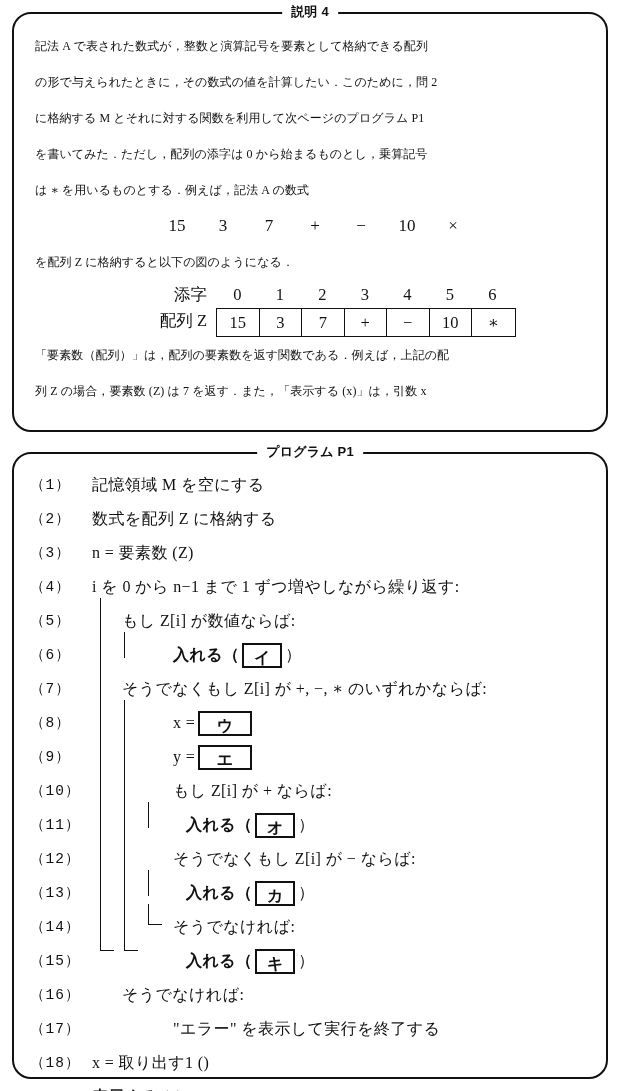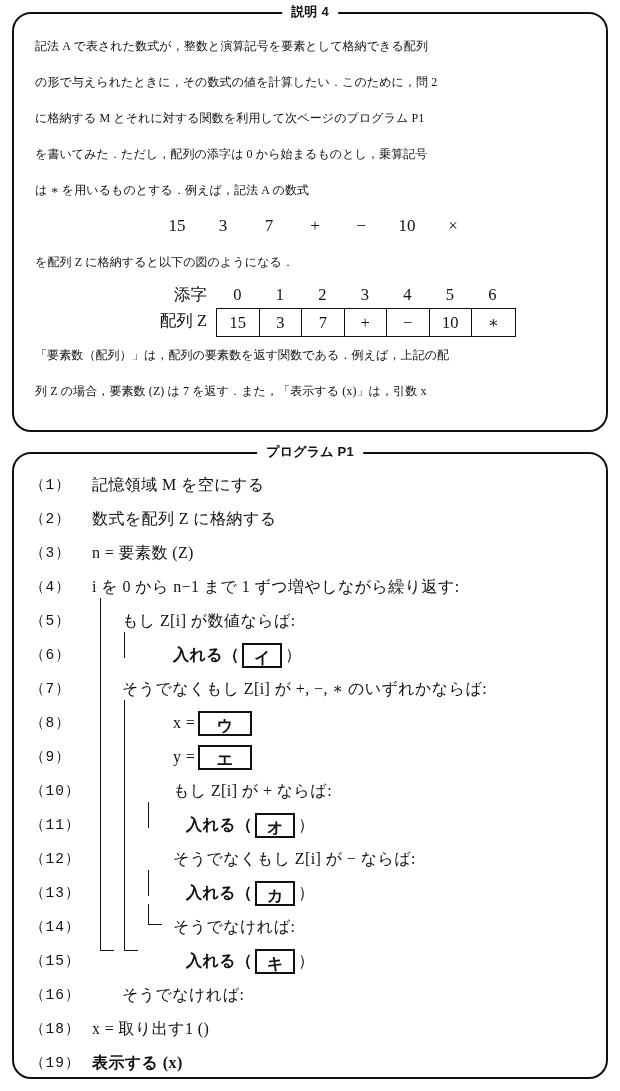--- a/index.html
+++ b/index.html
@@ -322,20 +322,24 @@
     <div class="code-line">
       <span class="lineno">（15）</span>
       <span class="code-text ind4"><span class="fn">入れる（</span><span class="ansbox">キ</span><span>）</span></span>
     </div>
 
     <div class="code-line">
       <span class="lineno">（16）</span>
       <span class="code-text ind2">そうでなければ:</span>
     </div>
 
+    <div class="code-line">
+      <span class="lineno">（17）</span>
+      <span class="code-text ind3">"エラー" を表示して実行を終了する</span>
+    </div>
 
     <div class="code-line">
       <span class="lineno">（18）</span>
       <span class="code-text ind0">x = 取り出す1 ()</span>
     </div>
 
     <div class="code-line">
       <span class="lineno">（19）</span>
       <span class="code-text ind0 fn">表示する (x)</span>
     </div>

